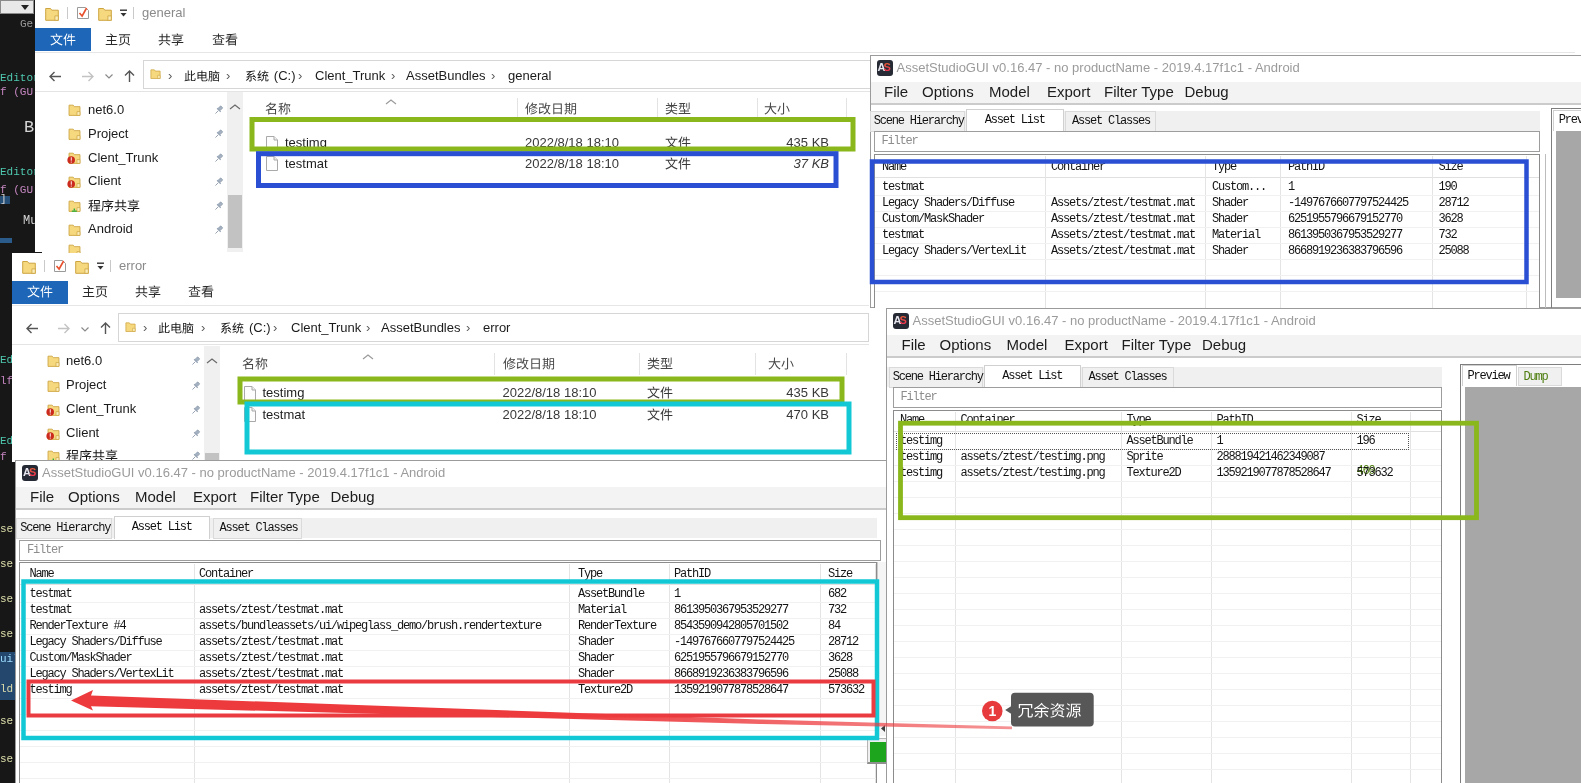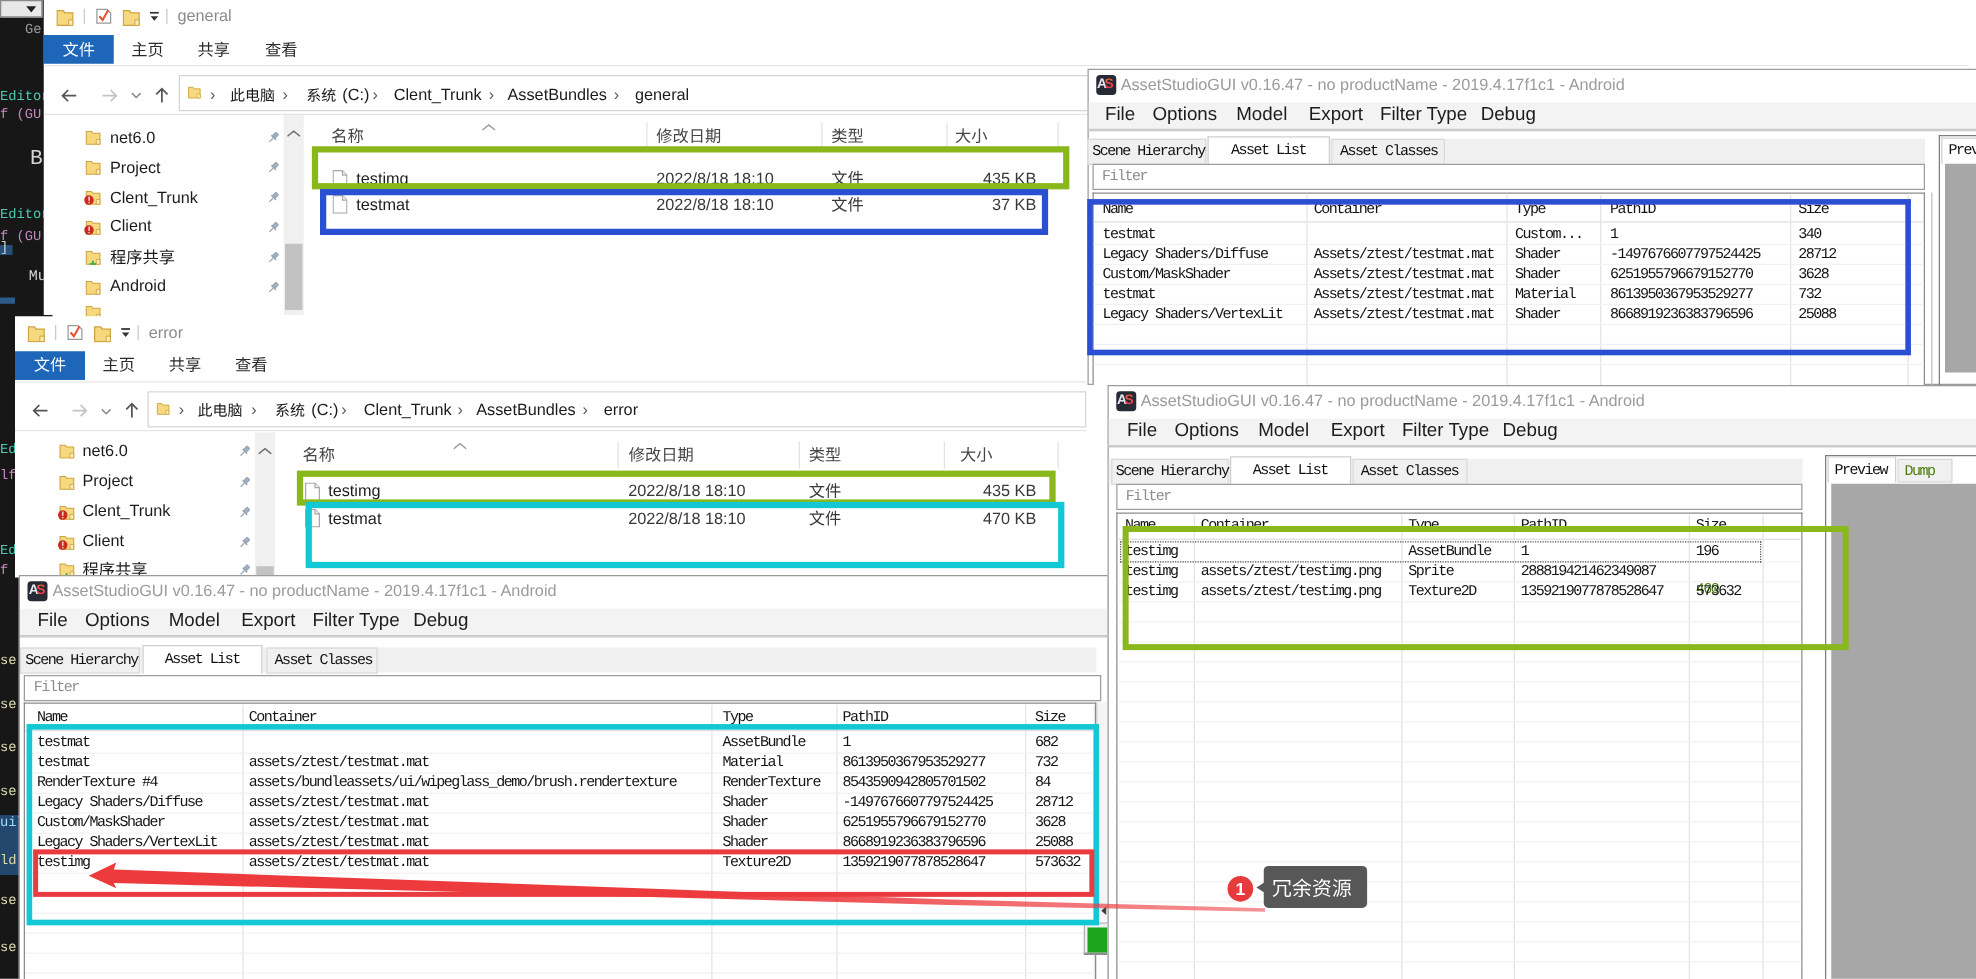--- a/index.html
+++ b/index.html
@@ -239,21 +239,21 @@
 <svg class="ab" style="left:266.0px;top:156.1px" width="12" height="15" viewBox="0 0 12 15">
     <path d="M0.5 0.5 h7.5 l3.5 3.5 v10.5 h-11 z" fill="#fdfdfd" stroke="#a9a9a9"></path>
     <path d="M8 0.5 v3.5 h3.5" fill="#efefef" stroke="#a9a9a9"></path>
   </svg>
 <div class="t" style="left:285.0px;top:155.5px;font-size:13.0px;color:#1d1d1d;line-height:16.1px;">testmat</div>
 <div class="t" style="left:525.0px;top:155.5px;font-size:13.0px;color:#383838;line-height:16.1px;">2022/8/18 18:10</div>
 <svg class="ck" style="left:665.0px;top:156.6px" width="26.0" height="13.0" viewBox="0 -880 2000 1000" fill="#383838">
     <use href="#k13" x="0"></use>
     <use href="#k2" x="1000"></use>
   </svg>
-<div class="t" style="left:0.0px;top:155.5px;font-size:13.0px;color:#383838;line-height:16.1px;left:auto;right:752.0px;">37 KB</div>
+<div class="t" style="left:0.0px;top:155.5px;font-size:13.0px;color:#383838;line-height:16.1px;left:auto;right:752.0px;font-style:italic;">37 KB</div>
 <svg class="ab" style="left:67.0px;top:243.0px" width="15" height="13" viewBox="0 0 14 15">
     <path d="M0.7 2.5 h4.8 l1.3 1.7 h6.5 v10.1 h-12.6 z" fill="#f6d87f" stroke="#cda440" stroke-width="1"></path>
     <path d="M9.9 9.9 h3.4 v4.4 h-3.4 z" fill="#fbedba" stroke="#cda440" stroke-width="0.8"></path>
   </svg>
 <div class="win" style="left:12.0px;top:252.5px;width:857.0px;height:209.5px;overflow:hidden"></div>
 <svg class="ab" style="left:22.0px;top:258.5px" width="14" height="15" viewBox="0 0 14 15">
     <path d="M0.7 2.5 h4.8 l1.3 1.7 h6.5 v10.1 h-12.6 z" fill="#f6d87f" stroke="#cda440" stroke-width="1"></path>
     <path d="M9.9 9.9 h3.4 v4.4 h-3.4 z" fill="#fbedba" stroke="#cda440" stroke-width="0.8"></path>
   </svg>
 <div class="ab" style="left:44.0px;top:259.5px;width:1px;height:12px;background:#c9c9c9"></div>
@@ -487,21 +487,21 @@
 <div class="ab" style="left:874.5px;top:195.3px;width:664.5px;height:1px;background:#f1f1f1"></div>
 <div class="ab" style="left:874.5px;top:211.3px;width:664.5px;height:1px;background:#f1f1f1"></div>
 <div class="ab" style="left:874.5px;top:227.3px;width:664.5px;height:1px;background:#f1f1f1"></div>
 <div class="ab" style="left:874.5px;top:243.3px;width:664.5px;height:1px;background:#f1f1f1"></div>
 <div class="ab" style="left:874.5px;top:259.3px;width:664.5px;height:1px;background:#f1f1f1"></div>
 <div class="ab" style="left:874.5px;top:275.3px;width:664.5px;height:1px;background:#f1f1f1"></div>
 <div class="ab" style="left:874.5px;top:291.3px;width:664.5px;height:1px;background:#f1f1f1"></div>
 <div class="t mono" style="left:882.0px;top:179.9px;font-size:12.0px;color:#141414;line-height:14.9px;letter-spacing:-1.20px;">testmat</div>
 <div class="t mono" style="left:1212.0px;top:179.9px;font-size:12.0px;color:#141414;line-height:14.9px;letter-spacing:-1.20px;">Custom...</div>
 <div class="t mono" style="left:1288.0px;top:179.9px;font-size:12.0px;color:#141414;line-height:14.9px;letter-spacing:-1.20px;">1</div>
-<div class="t mono" style="left:1438.5px;top:179.9px;font-size:12.0px;color:#141414;line-height:14.9px;letter-spacing:-1.20px;">340</div>
+<div class="t mono" style="left:1438.5px;top:179.9px;font-size:12.0px;color:#141414;line-height:14.9px;letter-spacing:-1.20px;">190</div>
 <div class="t mono" style="left:882.0px;top:195.9px;font-size:12.0px;color:#141414;line-height:14.9px;letter-spacing:-1.20px;">Legacy Shaders/Diffuse</div>
 <div class="t mono" style="left:1051.0px;top:195.9px;font-size:12.0px;color:#141414;line-height:14.9px;letter-spacing:-1.20px;">Assets/ztest/testmat.mat</div>
 <div class="t mono" style="left:1212.0px;top:195.9px;font-size:12.0px;color:#141414;line-height:14.9px;letter-spacing:-1.20px;">Shader</div>
 <div class="t mono" style="left:1288.0px;top:195.9px;font-size:12.0px;color:#141414;line-height:14.9px;letter-spacing:-1.20px;">-1497676607797524425</div>
 <div class="t mono" style="left:1438.5px;top:195.9px;font-size:12.0px;color:#141414;line-height:14.9px;letter-spacing:-1.20px;">28712</div>
 <div class="t mono" style="left:882.0px;top:211.9px;font-size:12.0px;color:#141414;line-height:14.9px;letter-spacing:-1.20px;">Custom/MaskShader</div>
 <div class="t mono" style="left:1051.0px;top:211.9px;font-size:12.0px;color:#141414;line-height:14.9px;letter-spacing:-1.20px;">Assets/ztest/testmat.mat</div>
 <div class="t mono" style="left:1212.0px;top:211.9px;font-size:12.0px;color:#141414;line-height:14.9px;letter-spacing:-1.20px;">Shader</div>
 <div class="t mono" style="left:1288.0px;top:211.9px;font-size:12.0px;color:#141414;line-height:14.9px;letter-spacing:-1.20px;">6251955796679152770</div>
 <div class="t mono" style="left:1438.5px;top:211.9px;font-size:12.0px;color:#141414;line-height:14.9px;letter-spacing:-1.20px;">3628</div>

